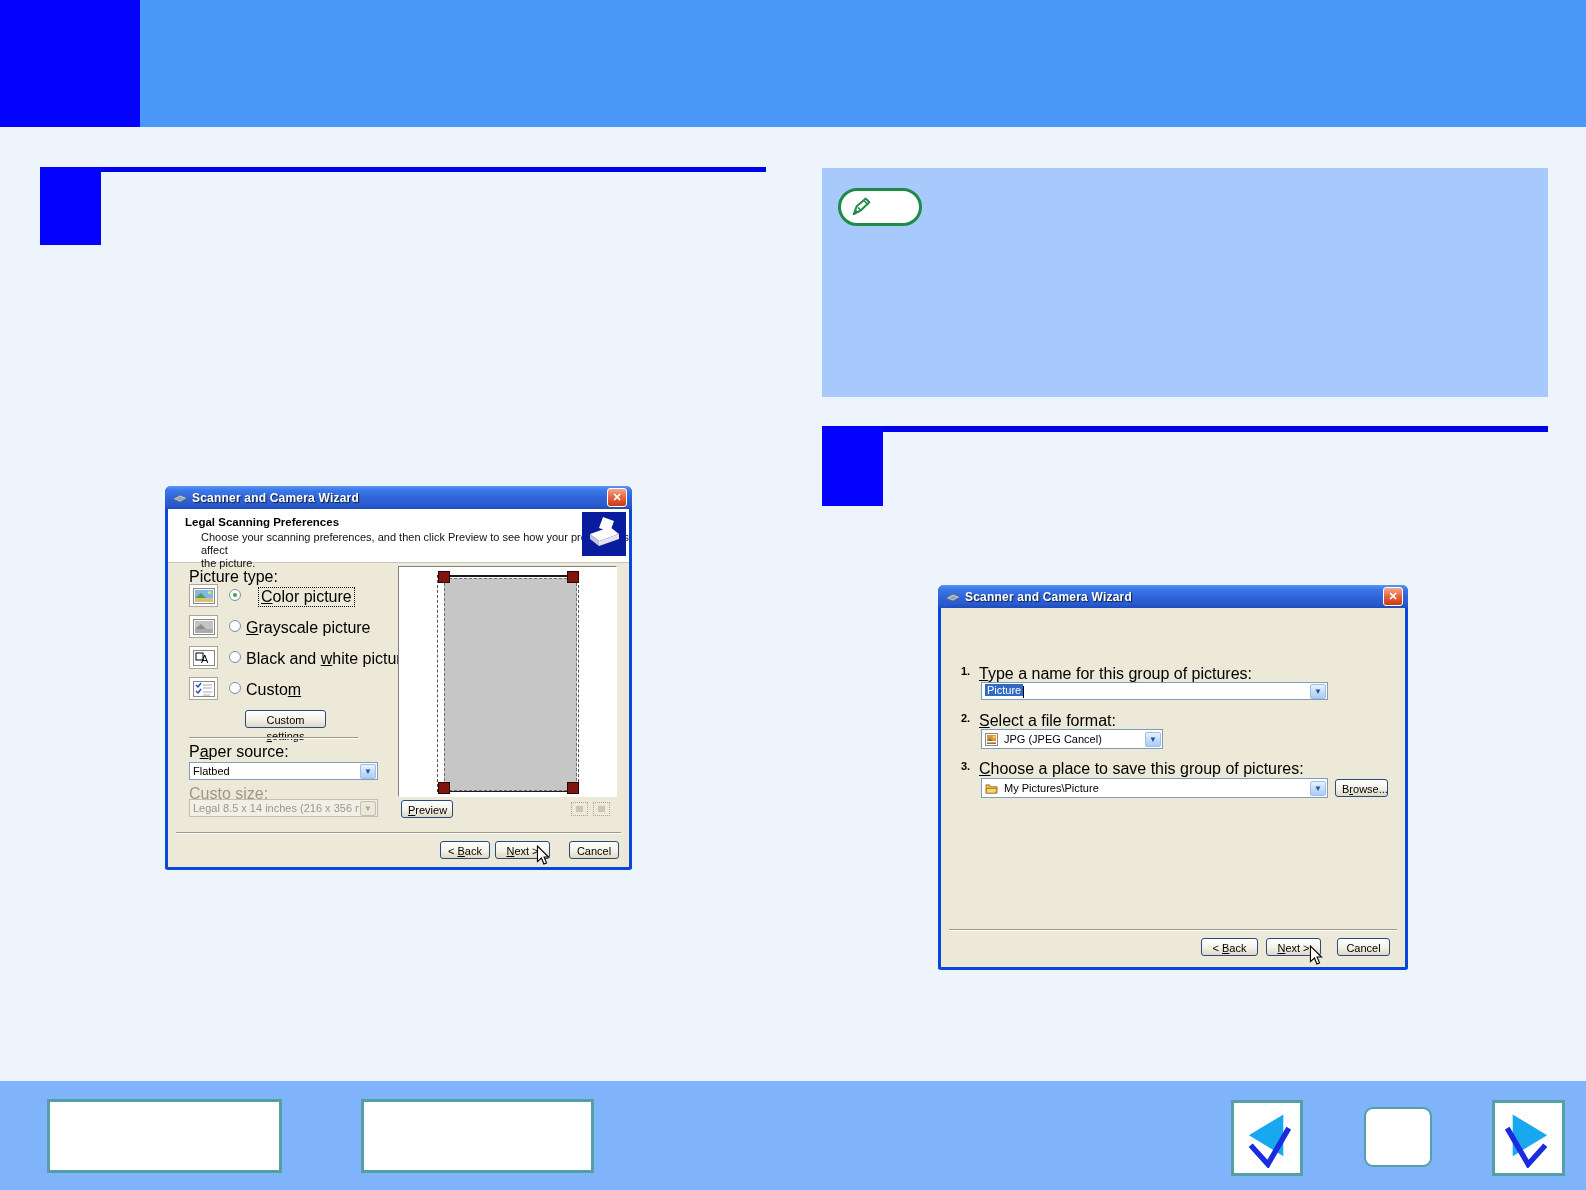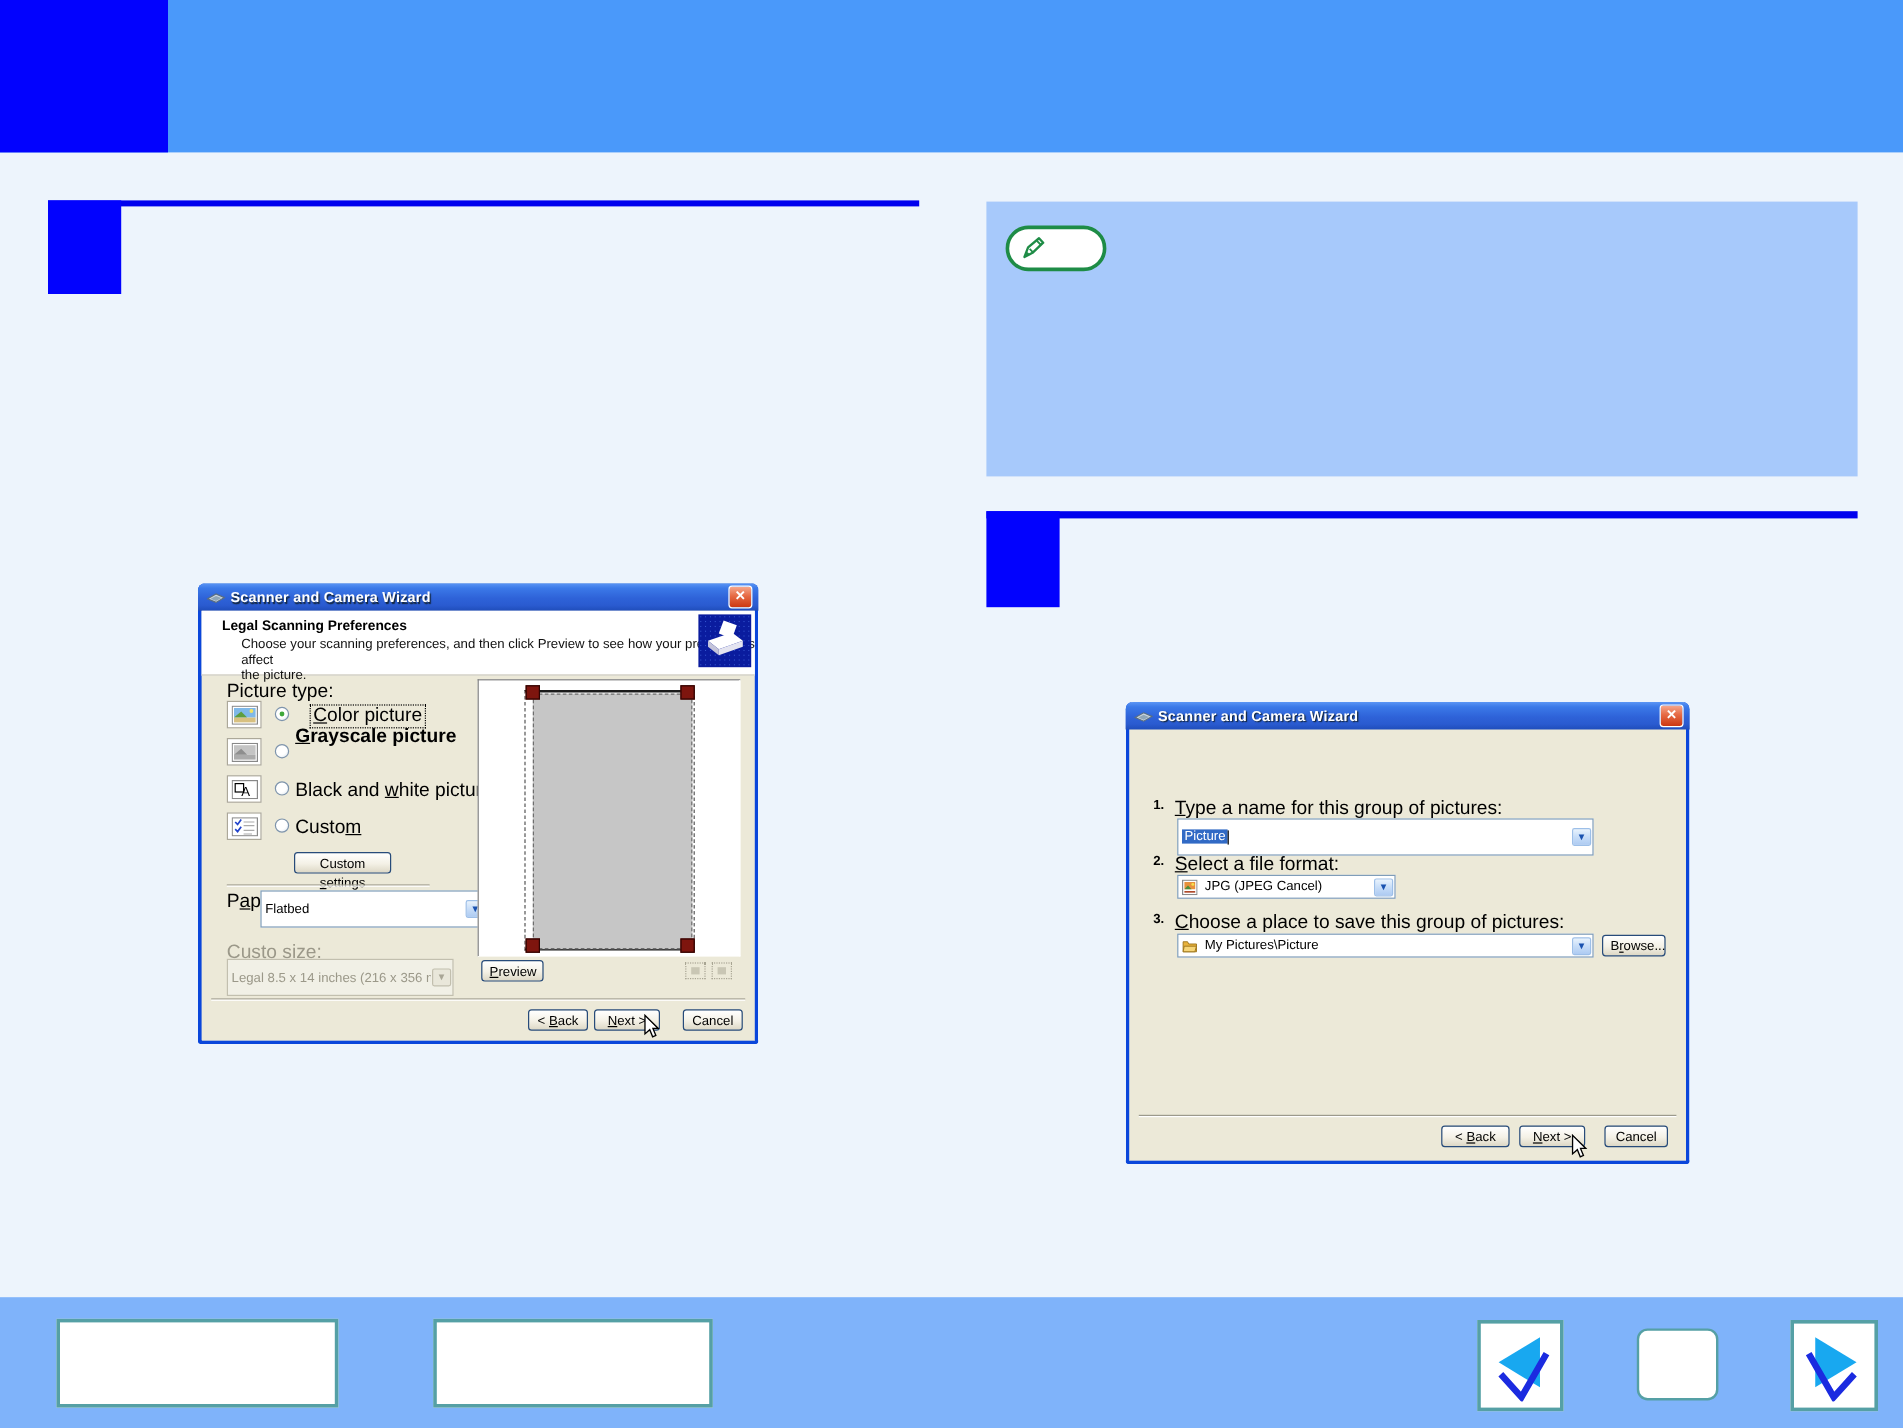--- a/index.html
+++ b/index.html
@@ -45,21 +45,21 @@
   .whead-title{position:absolute;left:17px;top:7px;font-weight:bold;font-size:11.5px;}
   .whead-desc{position:absolute;left:33px;top:22px;font-size:11px;line-height:13px;color:#111;}
   .wizicon{position:absolute;top:3px;right:3px;width:44px;height:44px;background-color:#0A1C9E;
     background-image:radial-gradient(#3A5FD8 16%,rgba(0,0,0,0) 17%);background-size:4px 4px;}
   .wbody{position:absolute;left:0;top:76px;right:0;bottom:0;}
 
   
   .xpbtn{position:absolute;height:18px;border:1px solid #274B7A;border-radius:3px;
     background:linear-gradient(180deg,#FFFFFF 0%,#F4F1E6 55%,#DDD8C6 100%);
     font-size:11px;text-align:center;line-height:16px;color:#000;box-sizing:border-box;}
-  .combo{position:absolute;height:31px;background:#fff;border:1px solid #7F9DB9;box-sizing:border-box;
+  .combo{position:absolute;height:18px;background:#fff;border:1px solid #7F9DB9;box-sizing:border-box;
     display:flex;align-items:center;font-size:11px;}
   .combo-text{flex:1;padding-left:3px;white-space:nowrap;overflow:hidden;}
   .combo-arr{width:16px;height:15px;margin:1px;border-radius:2px;flex:0 0 auto;
     background:linear-gradient(180deg,#E9F3FD 0%,#C7DDF8 50%,#AECBF2 100%);border:1px solid #9DBFE8;
     color:#1A52B0;font-size:8px;line-height:14px;text-align:center;box-sizing:border-box;}
   .combo.disabled{background:#F1F0E6;border-color:#C2BFAE;color:#9B9889;}
   .combo.disabled .combo-arr{background:#E9E7DA;border-color:#C2BFAE;color:#A9A696;}
   .divline{position:absolute;border-top:1px solid #9C9A8C;border-bottom:1px solid #fff;}
   .radio{position:absolute;width:12px;height:12px;border-radius:50%;border:1px solid #7E94AC;
     background:radial-gradient(circle at 35% 30%,#fff 55%,#D7E2EC 100%);box-sizing:border-box;}
@@ -154,21 +154,21 @@
 
       <div class="opt-icon" style="left:21px;top:53px;">
         <svg width="22" height="16" viewBox="0 0 22 16">
             <rect x="0.5" y="0.5" width="21" height="15" fill="#fff" stroke="#888"></rect>
             <rect x="2" y="2" width="18" height="8" fill="#C4C4C4"></rect>
             <path d="M2 10 L8 5 L13 10 Z" fill="#8E8E8E"></path>
             <rect x="2" y="10" width="18" height="4" fill="#ABABAB"></rect>
           </svg>
       </div>
       <span class="radio" style="left:61px;top:58px;"></span>
-      <span class="opt-label" style="left:78px;top:43px;font-weight:bold;"><u>G</u>rayscale picture</span>
+      <span class="opt-label" style="left:78px;top:57px;"><u>G</u>rayscale picture</span>
 
       <div class="opt-icon" style="left:21px;top:84px;">
         <svg width="22" height="16" viewBox="0 0 22 16">
             <rect x="0.5" y="0.5" width="21" height="15" fill="#fff" stroke="#888"></rect>
             <rect x="3" y="3" width="7" height="7" fill="none" stroke="#000"></rect>
             <text x="8" y="13" font-size="11" font-family="Liberation Sans" fill="#000">A</text>
           </svg>
       </div>
       <span class="radio" style="left:61px;top:89px;"></span>
       <span class="opt-label" style="left:78px;top:88px;">Black and <u>w</u>hite picture or text</span>
@@ -182,21 +182,21 @@
           </svg>
       </div>
       <span class="radio" style="left:61px;top:120px;"></span>
       <span class="opt-label" style="left:78px;top:119px;">Custo<u>m</u></span>
 
       <button class="xpbtn" style="left:77px;top:148px;width:81px;">Custom <u>s</u>ettings</button>
 
       <div class="divline" style="left:21px;top:175px;width:169px;"></div>
 
       <div class="opt-label" style="left:21px;top:181px;">P<u>a</u>per source:</div>
-      <div class="combo" style="left:21px;top:180px;width:189px;margin-left:28px;">
+      <div class="combo" style="left:21px;top:200px;width:189px;">
         <span class="combo-text">Flatbed</span>
         <span class="combo-arr">▼</span>
       </div>
 
       <div class="opt-label gray-label" style="left:21px;top:223px;">Custo size:</div>
       <div class="combo disabled" style="left:21px;top:237px;width:189px;">
         <span class="combo-text">Legal 8.5 x 14 inches (216 x 356 mm)</span>
         <span class="combo-arr">▼</span>
       </div>
 

